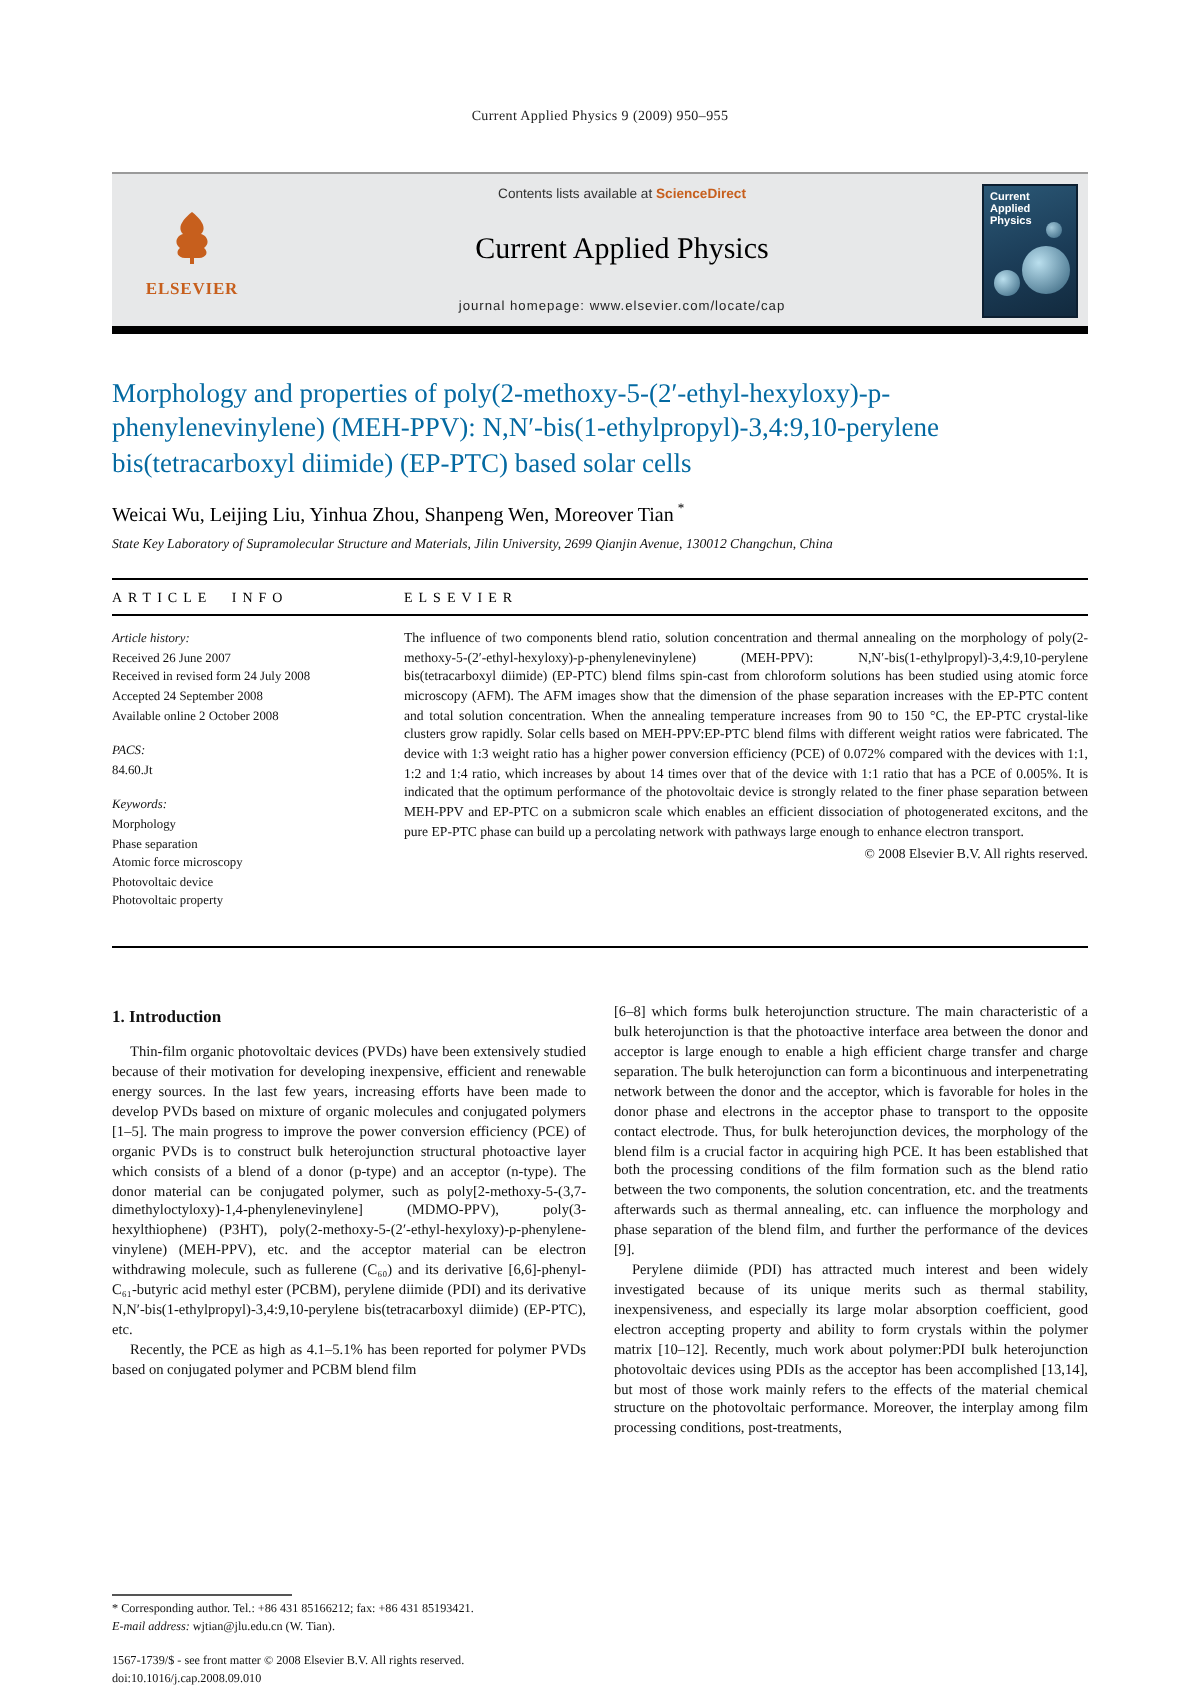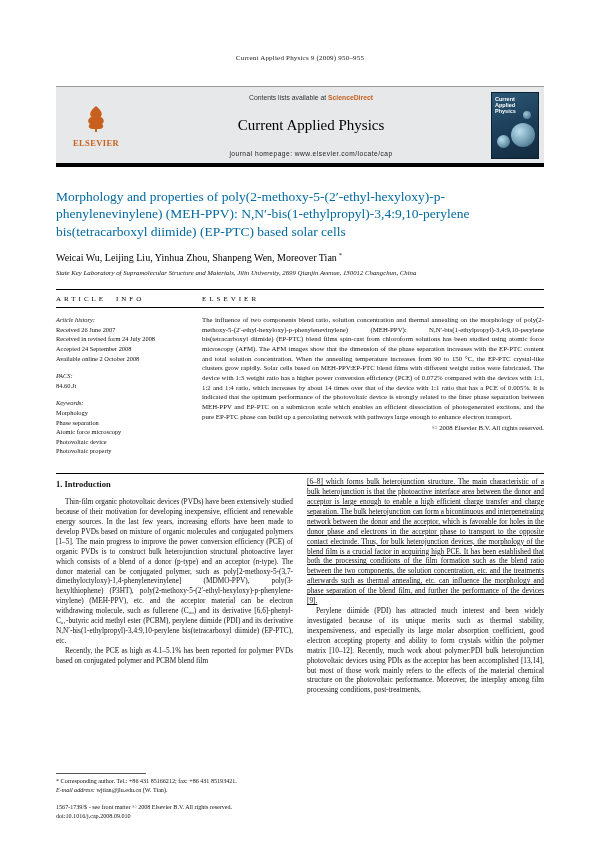--- a/index.html
+++ b/index.html
@@ -40,25 +40,25 @@
   .ia-headers .hd { padding:5px 0 4px; font-size:7px; letter-spacing:3px; word-spacing:5px; color:#000; }
   .ia-info-col { width:130px; margin-right:16px; flex:none; }
   .ia-abs-col { flex:1; }
   .ia-content { display:flex; padding:7px 0 9px; }
   .info-text { font-size:6.4px; line-height:1.5; }
   .info-label { font-style:italic; }
   .info-group { margin-bottom:8px; }
   .abstract-text { font-size:6.8px; line-height:1.42; text-align:justify; }
   .abstract-copyright { text-align:right; font-size:6.8px; margin-top:3px; }
 
-  .body-cols { display:flex; gap:14px; margin-top:3px; height:318px; }
+  .body-cols { display:flex; gap:14px; margin-top:27px; height:318px; }
   .col { flex:1; display:flex; flex-direction:column; min-width:0; }
   .section-heading { font-size:8.5px; font-weight:bold; margin:2px 0 8px; }
   .body-para { font-size:7.3px; line-height:1.36; text-align:justify; text-indent:9px; }
-  .body-para.no-indent { text-indent:0;text-decoration:underline; }
+  .body-para.no-indent { text-indent:0; }
   .footnote { margin-top:auto; font-size:6.1px; line-height:1.5; }
   .footnote-rule { width:90px; border-top:1px solid #555; margin-bottom:3px; }
   .footnote .italic { font-style:italic; }
   .footer-block { margin-top:8px; font-size:6.1px; line-height:1.5; }
 </style>
 </head>
 <body>
 
 <div class="page">
 

